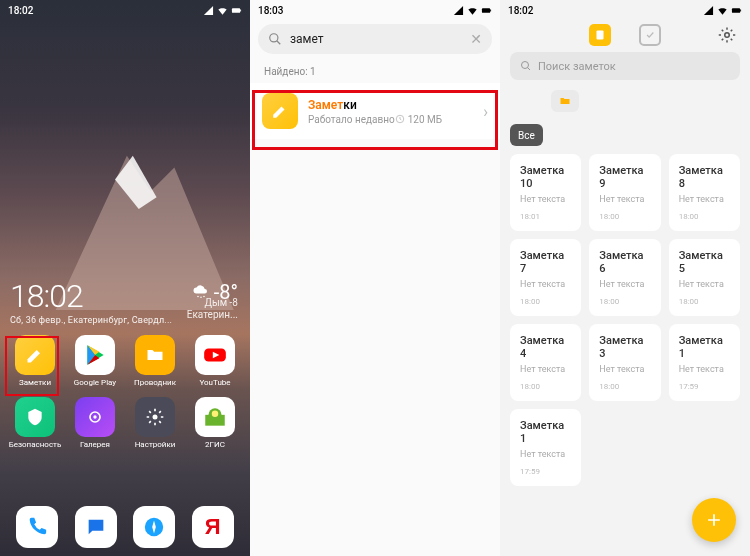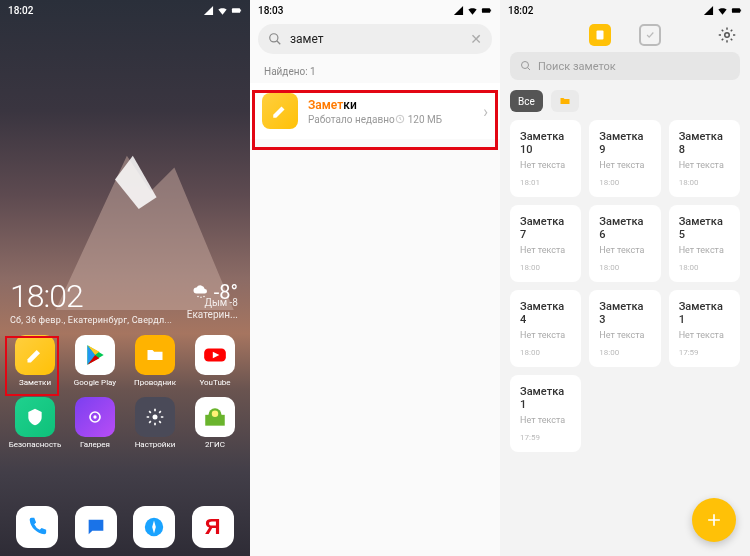--- a/index.html
+++ b/index.html
@@ -62,21 +62,21 @@
   .notes-pane .statusbar { color:#000; }
   .notes-pane .stat-icons svg { fill:#000; }
   .topicons { display:flex; justify-content:center; gap: 28px; margin:6px 0; align-items:center; position:relative;}
   .topicons > div { width:22px; height:22px; display:flex; align-items:center; justify-content:center; border-radius:5px; }
   .ti-notes { background:#ffc107; }
   .ti-todo { border:2px solid #bbb; position:relative; }
   .ti-sett svg { width:18px; height:18px; }
   .notes-search { margin: 6px 10px; background:#e6e6e6; border-radius: 8px; height: 28px; display:flex; align-items:center; padding:0 10px; gap:6px; color:#999; font-size:11px; }
   .filters { display:flex; gap:8px; padding: 4px 10px 8px; }
   .chip { height:22px; border-radius:6px; display:flex; align-items:center; justify-content:center; font-size:10px; padding:0 8px;}
-  .chip-all { background:#555; color:#fff; }
+  .chip-all { background:#555; color:#fff;margin-top:34px; }
   .chip-fld { background:#eaeaea; }
   .chip-fld svg { width:12px; height:12px; fill:#ffb300; }
   .notes-grid { padding: 0 10px; display:grid; grid-template-columns:1fr 1fr 1fr; gap:8px; }
   .note { background:#fff; border-radius:8px; padding:10px; }
   .note-title { font-size:11px; font-weight:500; color:#333; }
   .note-sub { font-size:9px; color:#aaa; margin-top:4px; }
   .note-time { font-size:8px; color:#bbb; margin-top:8px; }
   .fab { position:absolute; bottom:14px; right:14px; width:44px; height:44px; border-radius:50%; background:#ffc107; display:flex; align-items:center; justify-content:center; box-shadow:0 3px 8px rgba(0,0,0,.2); }
   .fab svg { width:20px; height:20px; fill:#fff; }
 </style>

